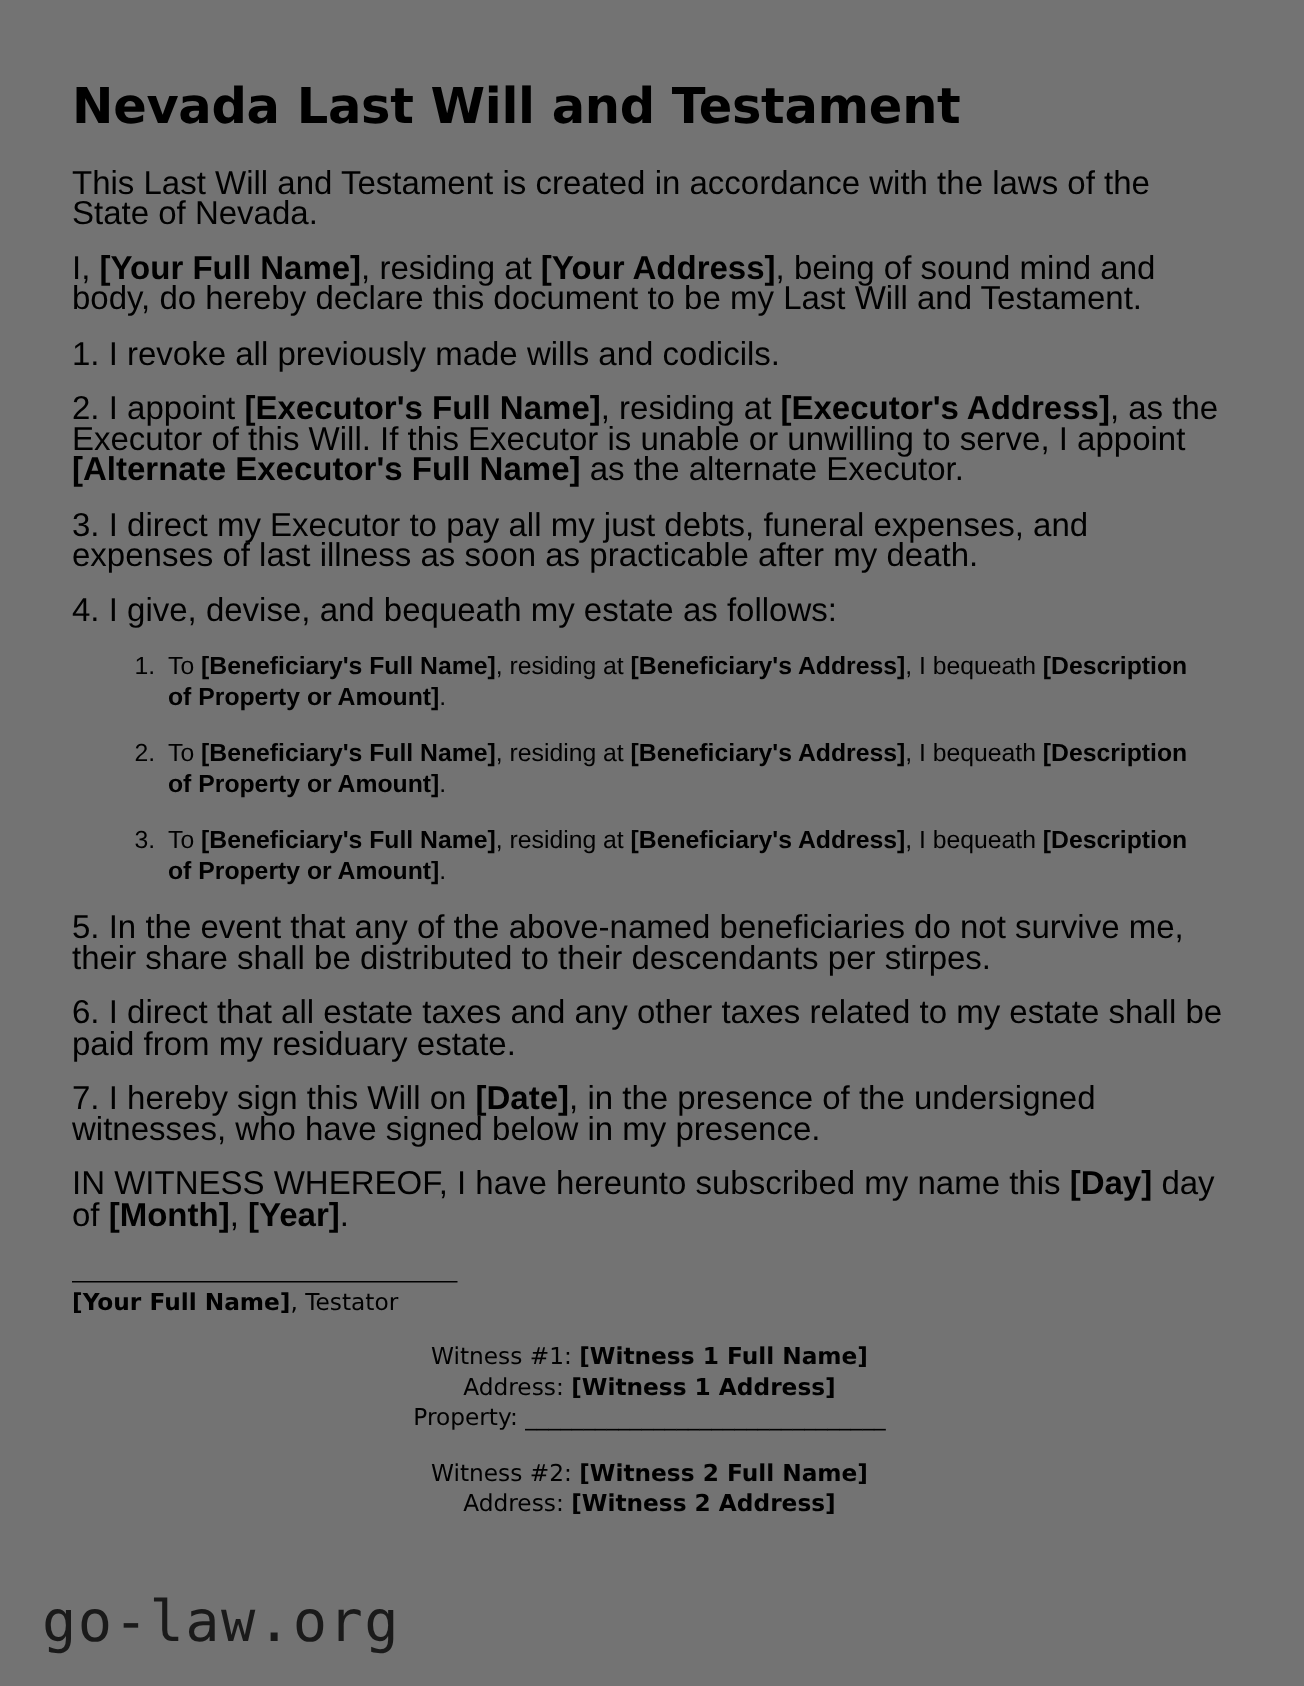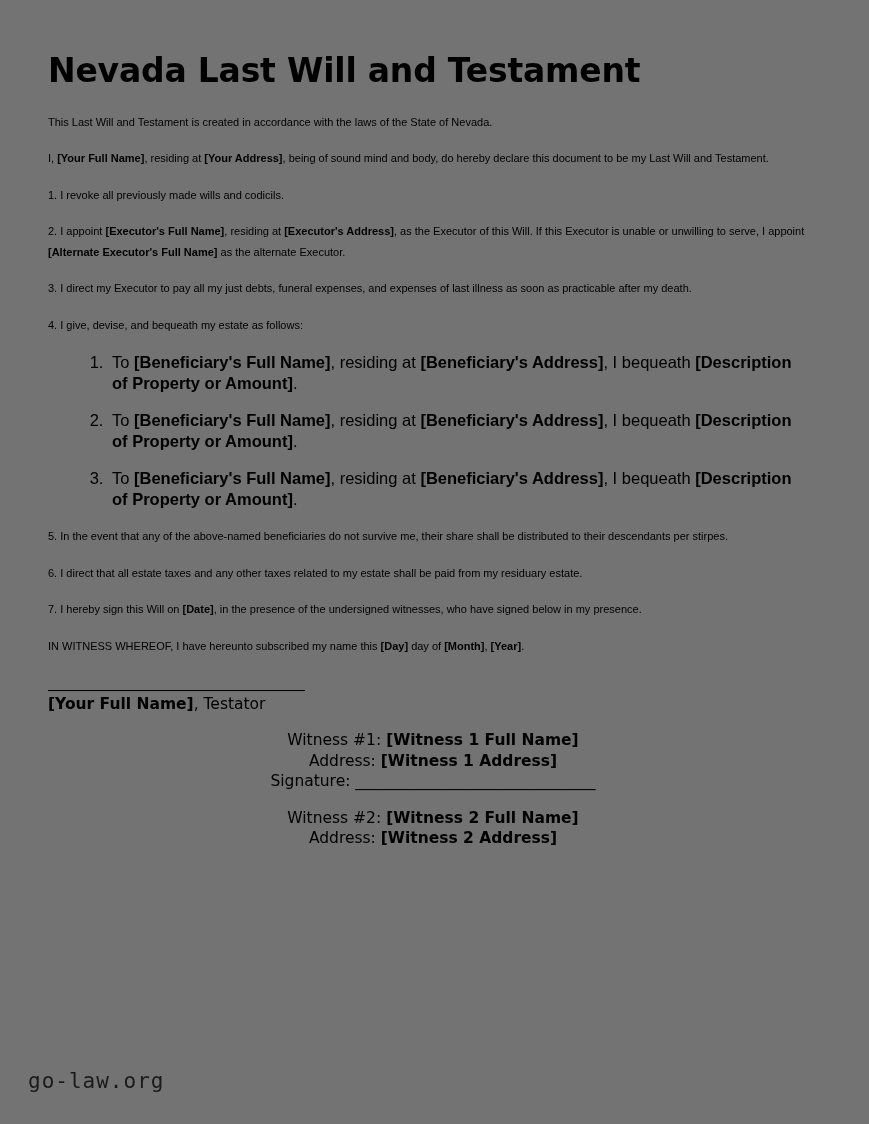--- a/index.html
+++ b/index.html
@@ -28,21 +28,21 @@
     font-family: "DejaVu Sans", sans-serif;
     font-size: 33px;
     font-weight: bold;
     line-height: 1.15;
     letter-spacing: -0.2px;
     margin: 0 0 22px 0;
     color: #000;
   }
   p.para {
     font-family: "Liberation Sans", sans-serif;
-    font-size: 11px;
+    font-size: 22px;
     line-height: 20.5px;
     margin: 0 0 16px 0;
     color: #000;
     text-align: left;
   }
   p.para b, li b, .sig-name b, .witness-line b {
     font-weight: bold;
   }
   ol.bequest-list {
     margin: 0 0 16px 0;
@@ -84,21 +84,21 @@
     text-align: center;
   }
   .sig-underscores {
     letter-spacing: 0px;
   }
   .watermark {
     position: absolute;
     left: 28px;
     top: 1062px;
     font-family: "DejaVu Sans Mono", "Liberation Mono", monospace;
-    font-size: 21px;
+    font-size: 38px;
     line-height: 38px;
     letter-spacing: 1px;
     color: #1a1a1a;
     white-space: pre;
   }
 </style>
 </head>
 <body>
 
 <div class="page">
@@ -134,21 +134,21 @@
 
     <div class="sig-block">
       <div class="sig-rule"></div>
       <div class="sig-name"><b>[Your Full Name]</b><span>, Testator</span></div>
     </div>
 
 
     <div class="witness-group">
       <div class="witness-line"><span>Witness #1: </span><b>[Witness 1 Full Name]</b></div>
       <div class="witness-line"><span>Address: </span><b>[Witness 1 Address]</b></div>
-      <div class="witness-line"><span>Signature: </span><span class="sig-underscores">_______________________________</span></div>
+      <div class="witness-line"><span>Property: </span><span class="sig-underscores">_______________________________</span></div>
     </div>
 
     <div class="witness-group">
       <div class="witness-line"><span>Witness #2: </span><b>[Witness 2 Full Name]</b></div>
       <div class="witness-line"><span>Address: </span><b>[Witness 2 Address]</b></div>
     </div>
 
   </div>
 
   <div class="watermark">go-law.org</div>

